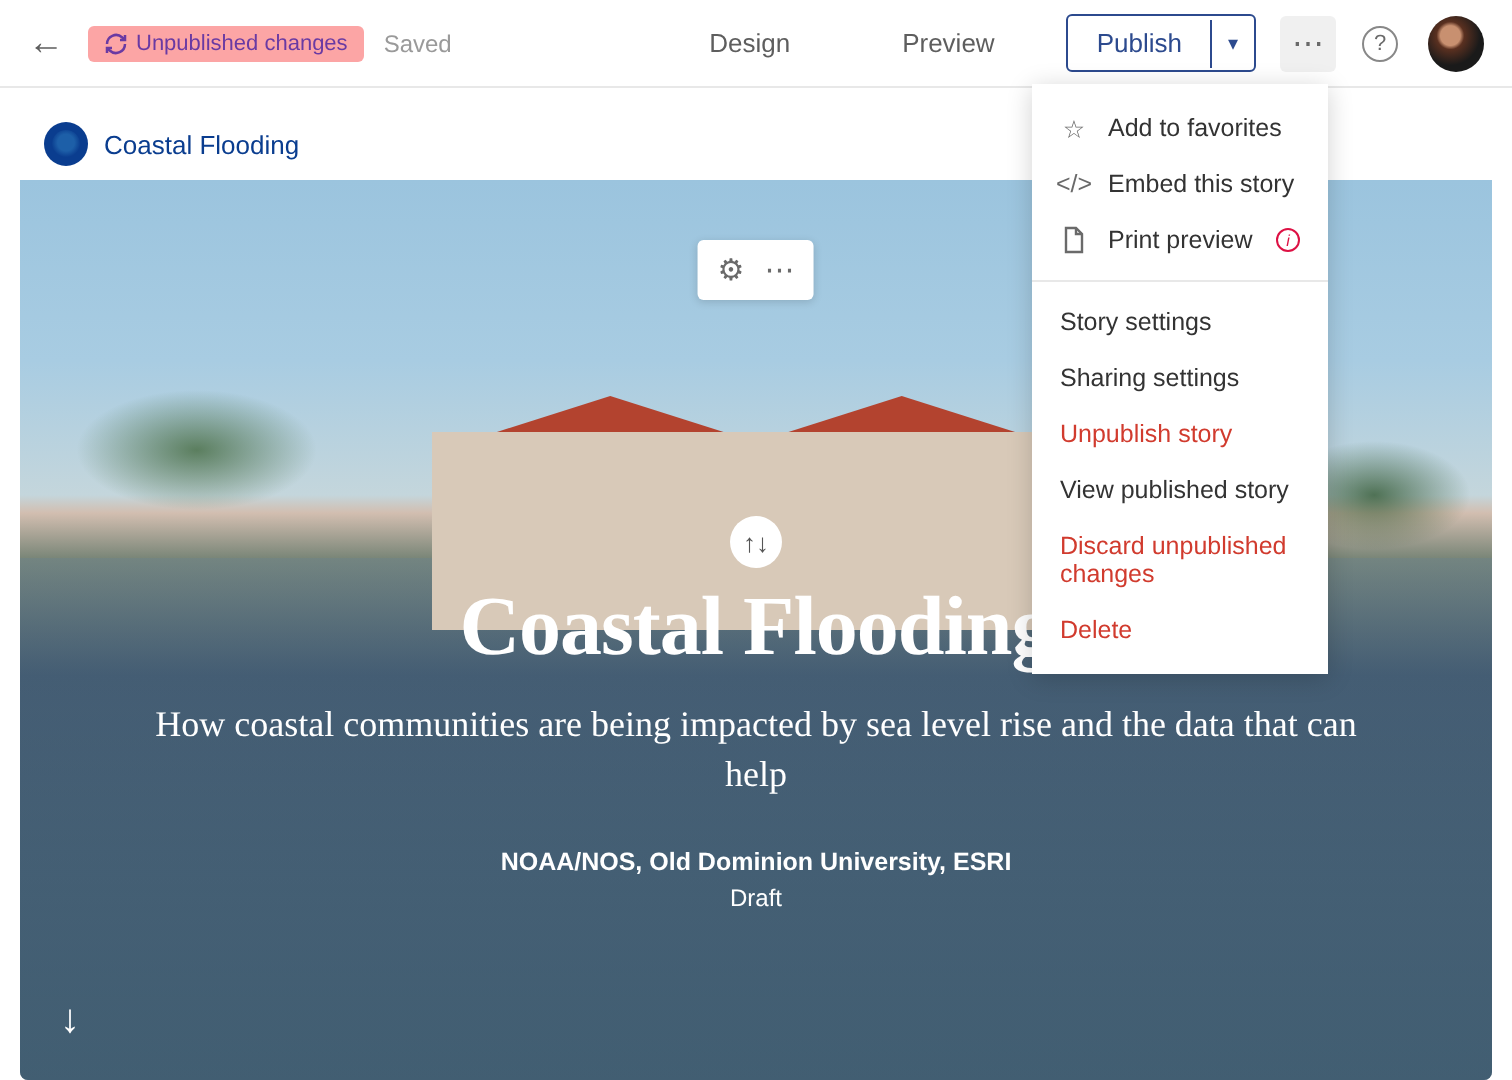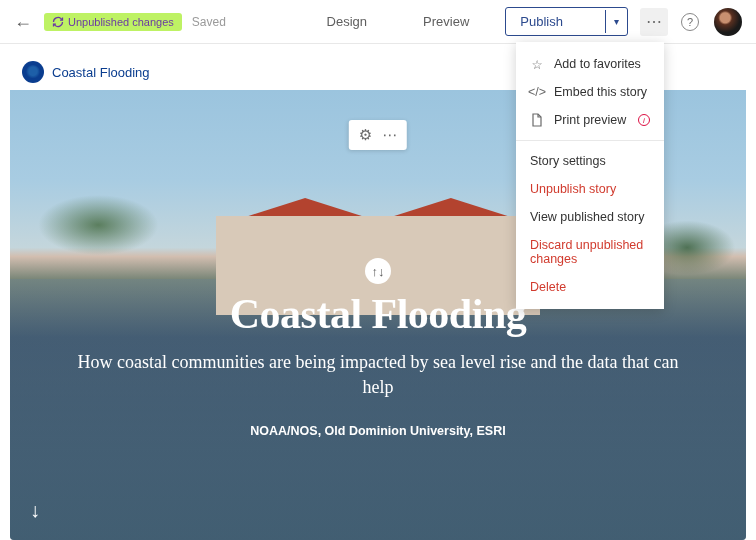--- a/index.html
+++ b/index.html
@@ -1,25 +1,25 @@
 <!DOCTYPE html>
 <html><head>
 <meta charset="utf-8">
 <style>
 * { margin: 0; padding: 0; box-sizing: border-box; }
 body { font-family: -apple-system, BlinkMacSystemFont, 'Segoe UI', Arial, sans-serif; background: #fff; width: 756px; height: 540px; overflow: hidden; position: relative; }
 
 .topbar { height: 44px; display: flex; align-items: center; padding: 0 14px; border-bottom: 1px solid #e8e8e8; background: #fff; }
 .back-arrow { font-size: 18px; color: #5e5e5e; cursor: pointer; margin-right: 12px; }
-.unpub-badge { background: #bef264; color: #6a3aa3; font-size: 11px; padding: 3px 8px; border-radius: 3px; display: flex; align-items: center; gap: 4px; margin-right: 10px; }
+.unpub-badge { background: #fca5a5; color: #6a3aa3; font-size: 11px; padding: 3px 8px; border-radius: 3px; display: flex; align-items: center; gap: 4px; margin-right: 10px; }
 .unpub-badge svg { width: 12px; height: 12px; }
 .saved-text { color: #9a9a9a; font-size: 12px; }
 .spacer { flex: 1; }
 .nav-link { font-size: 13px; color: #5e5e5e; margin: 0 28px; cursor: pointer; }
-.publish-btn { display: flex; align-items: center; border: 1px solid #2c4a8e; color: #2c4a8e; border-radius: 3px; margin: 0 8px; overflow: hidden; gap: 28px; }
+.publish-btn { display: flex; align-items: center; border: 1px solid #2c4a8e; color: #2c4a8e; border-radius: 3px; margin: 0 8px; overflow: hidden; }
 .publish-main { padding: 6px 14px; font-size: 13px; cursor: pointer; }
 .publish-drop { border-left: 1px solid #2c4a8e; padding: 6px 8px; font-size: 10px; cursor: pointer; }
 .icon-btn { width: 28px; height: 28px; display: flex; align-items: center; justify-content: center; cursor: pointer; margin: 0 4px; color: #6a6a6a; font-size: 16px; border-radius: 3px; }
 .icon-btn.active { background: #f0f0f0; }
 .avatar { width: 28px; height: 28px; border-radius: 50%; background: radial-gradient(circle at 40% 35%, #c89070 20%, #5a3020 28%, #1a1a1a 60%); margin-left: 6px; cursor: pointer; }
 
 .dropdown { position: absolute; top: 42px; right: 92px; width: 148px; background: #fff; box-shadow: 0 2px 12px rgba(0,0,0,0.18); z-index: 100; padding: 8px 0; font-size: 12.5px; }
 .dd-item { padding: 7px 14px; display: flex; align-items: center; gap: 10px; cursor: pointer; color: #333; }
 .dd-icon { width: 14px; height: 14px; display: flex; align-items: center; justify-content: center; color: #6a6a6a; flex-shrink: 0; }
 .dd-info { margin-left: auto; width: 12px; height: 12px; border: 1px solid #d14; border-radius: 50%; color: #d14; font-size: 8px; display: flex; align-items: center; justify-content: center; font-style: italic; }
@@ -101,20 +101,23 @@
           <path d="M7 1v3h3"></path>
         </svg>
       </span>
     <span>Print preview</span>
     <span class="dd-info">i</span>
   </div>
   <div class="dd-sep"></div>
   <div class="dd-item dd-noicon">
       <span>Story settings</span>
     </div>
+  <div class="dd-item dd-noicon">
+      <span>Sharing settings</span>
+    </div>
   <div class="dd-item dd-noicon dd-red">
       <span>Unpublish story</span>
     </div>
   <div class="dd-item dd-noicon">
       <span>View published story</span>
     </div>
   <div class="dd-item dd-noicon dd-red">
       <span>Discard unpublished changes</span>
     </div>
   <div class="dd-item dd-noicon dd-red">
@@ -133,16 +136,17 @@
       <span>⚙</span>
       <span>⋯</span>
     </div>
     <div class="swap-btn">
         <span>↑↓</span>
       </div>
     <div class="hero-text">
       <div class="hero-title">Coastal Flooding</div>
       <div class="hero-sub">How coastal communities are being impacted by sea level rise and the data that can help</div>
       <div class="hero-byline">NOAA/NOS, Old Dominion University, ESRI</div>
+      <div class="hero-status">Draft</div>
     </div>
     <div class="scroll-arrow">↓</div>
   </div>
 </div>
 
 </body></html>

